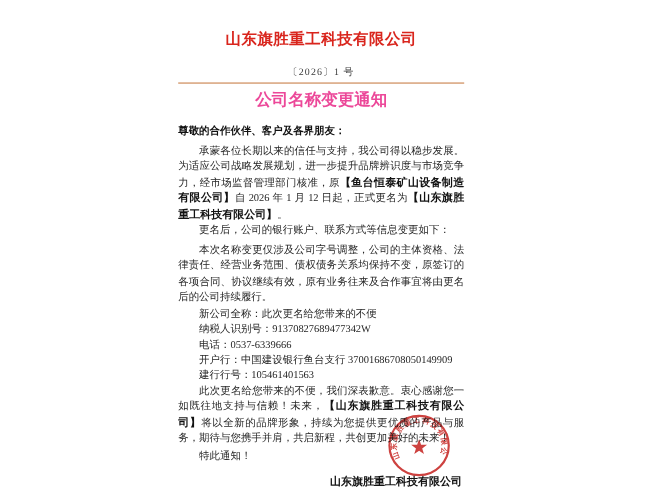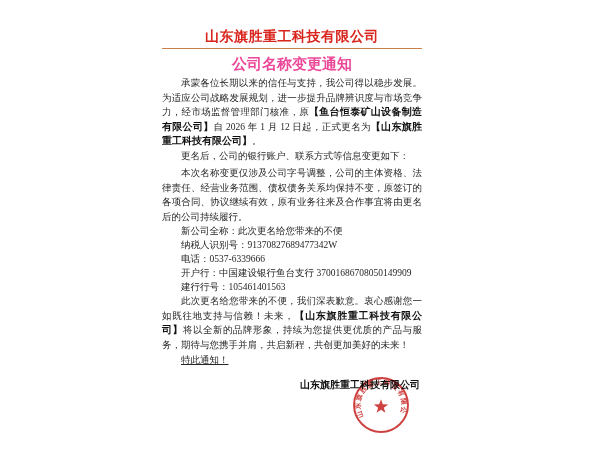--- a/index.html
+++ b/index.html
@@ -14,38 +14,40 @@
   }
   .docnum{margin-top:14px;text-align:center;font-size:9px;color:#3c3c3c;letter-spacing:1px;}
   .rule{margin-top:3px;border-top:1px solid #c9804a;height:0;}
   .notice-title{margin:6px 0 0 0;text-align:center;font-size:15px;line-height:18px;font-weight:bold;color:#ec4899;}
   .bodytext{font-size:9.5px;line-height:14.5px;text-align:justify;}
   .salutation{margin:13px 0 0 0;font-weight:bold;color:#111;}
   .para{margin:3px 0 0 0;text-indent:2em;}
   .para.tight{margin-top:0;}
   .co{font-weight:bold;font-size:10px;color:#111;}
   .info-line{padding-left:2em;line-height:14px;}
-  .notice-line{margin:1px 0 0 0;text-indent:2em;text-decoration:underline;}
+  .notice-line{margin:1px 0 0 0;text-indent:2em;}
   .signature{margin-top:11px;text-align:right;}
   .sig-company{font-weight:bold;font-size:10px;color:#111;padding-right:2px;line-height:12px;}
   .seal{
     position:absolute;left:352px;top:376px;width:58px;height:58px;
     opacity:.85;mix-blend-mode:multiply;pointer-events:none;
   }
 </style>
 </head>
 <body>
 
 <div class="canvas">
   <div class="col">
     <div class="letterhead">山东旗胜重工科技有限公司</div>
+    <div class="docnum">〔2026〕1 号</div>
     <div class="rule"></div>
     <div class="notice-title">公司名称变更通知</div>
 
     <div class="bodytext">
+      <p class="salutation">尊敬的合作伙伴、客户及各界朋友：</p>
 
       <p class="para"><span>承蒙各位长期以来的信任与支持，我公司得以稳步发展。为适应公司战略发展规划，进一步提升品牌辨识度与市场竞争力，经市场监督管理部门核准，原</span><span class="co">【鱼台恒泰矿山设备制造有限公司】</span><span>自 2026 年 1 月 12 日起，正式更名为</span><span class="co">【山东旗胜重工科技有限公司】</span><span>。</span></p>
 
       <p class="para tight">更名后，公司的银行账户、联系方式等信息变更如下：</p>
 
       <p class="para">本次名称变更仅涉及公司字号调整，公司的主体资格、法律责任、经营业务范围、债权债务关系均保持不变，原签订的各项合同、协议继续有效，原有业务往来及合作事宜将由更名后的公司持续履行。</p>
 
       <div>
         <div class="info-line">新公司全称：此次更名给您带来的不便</div>
         <div class="info-line">纳税人识别号：91370827689477342W</div>

